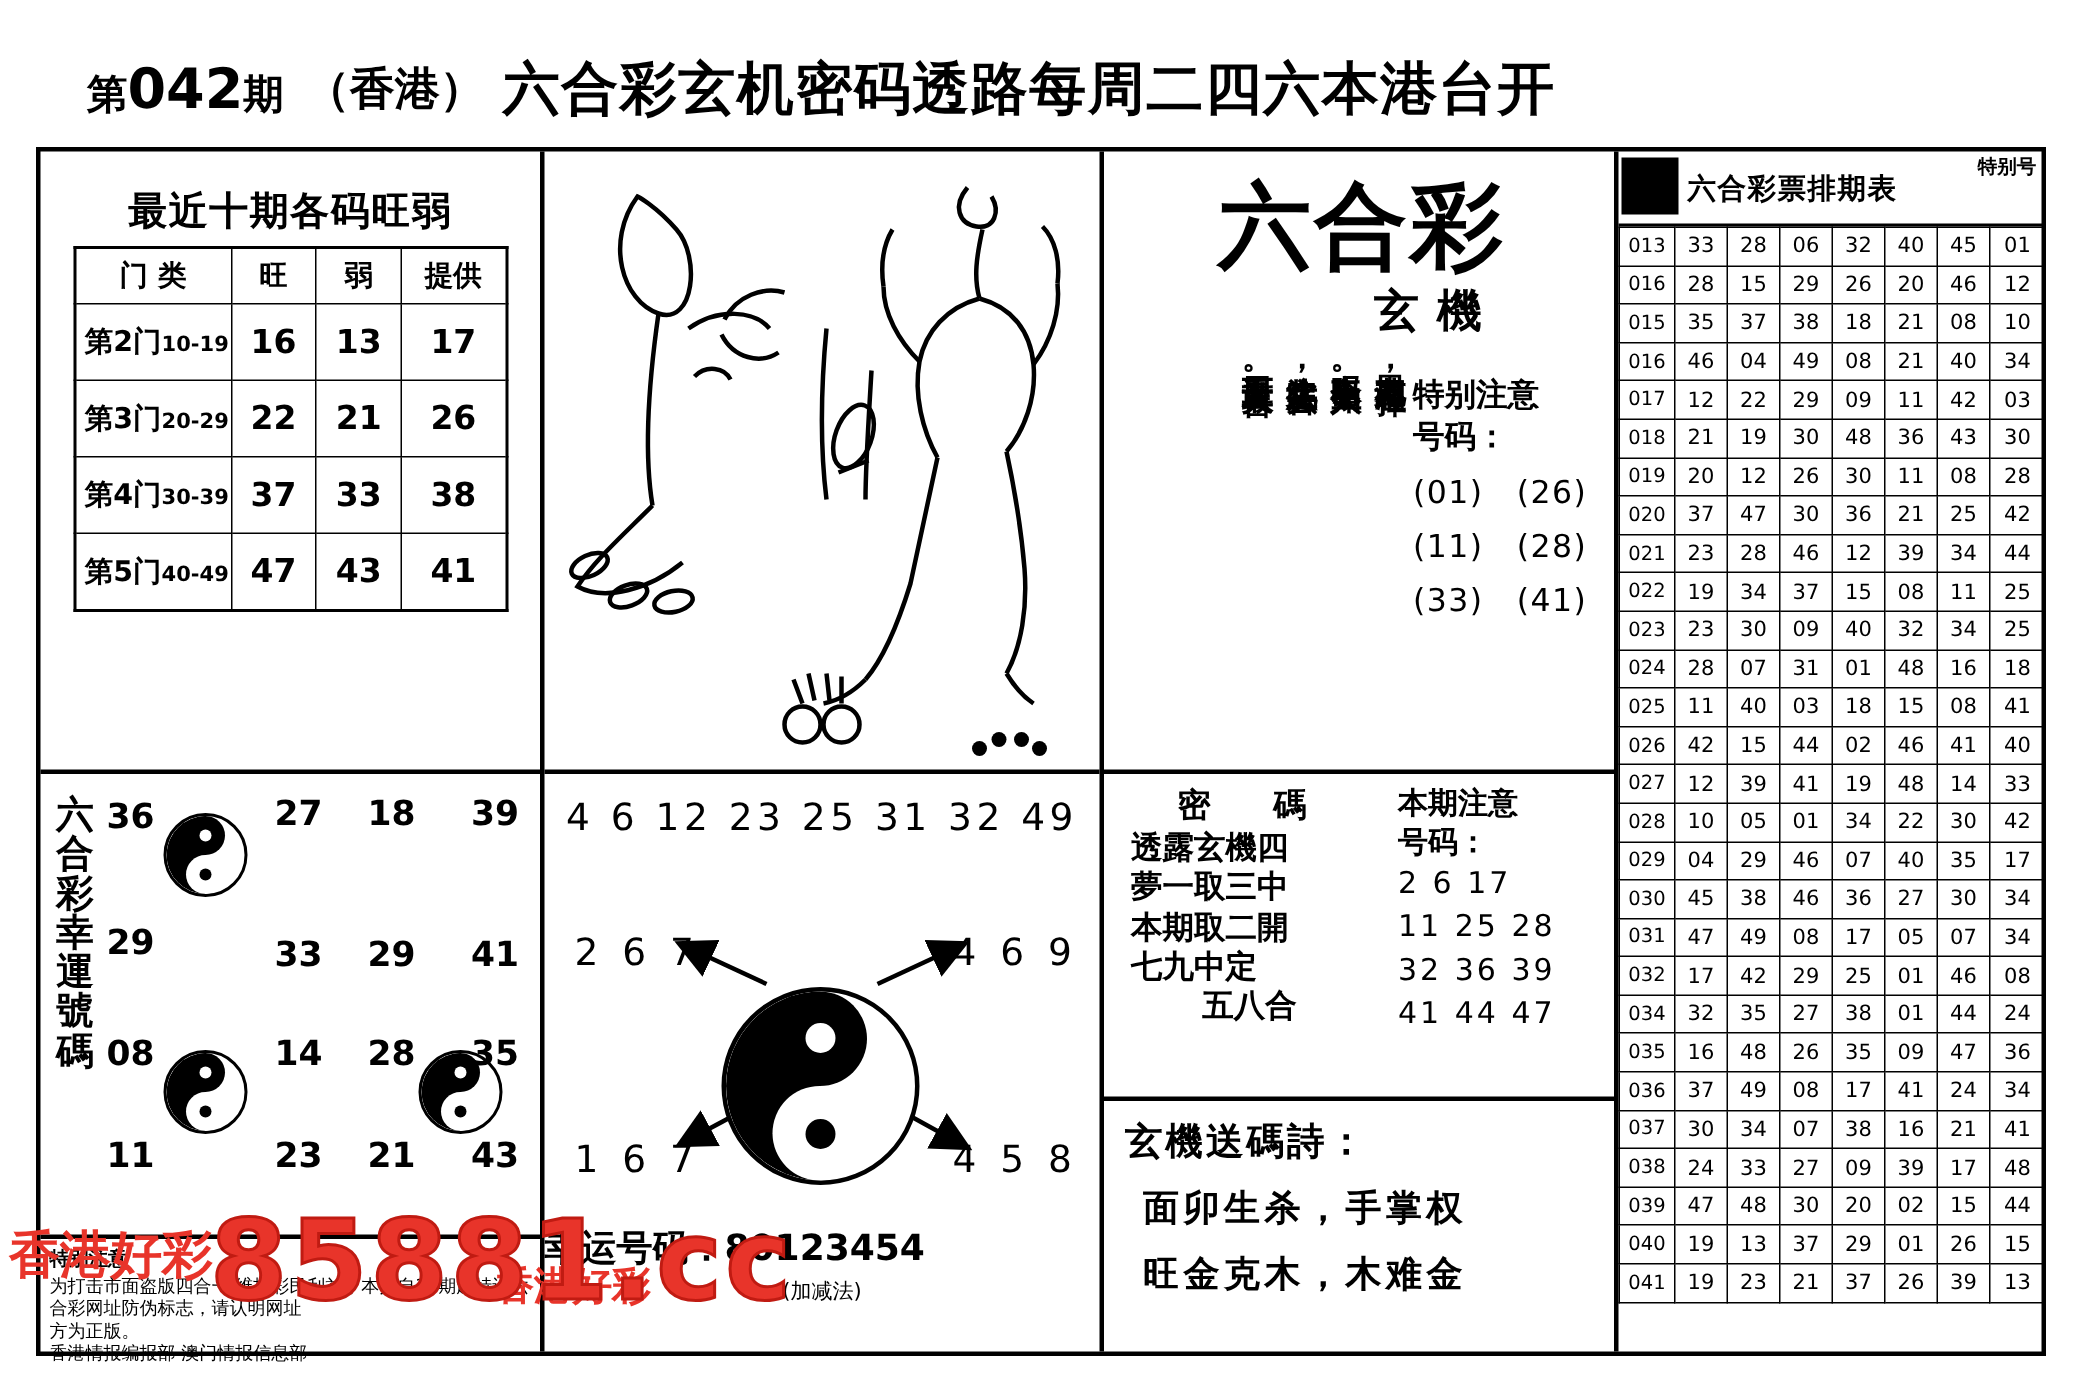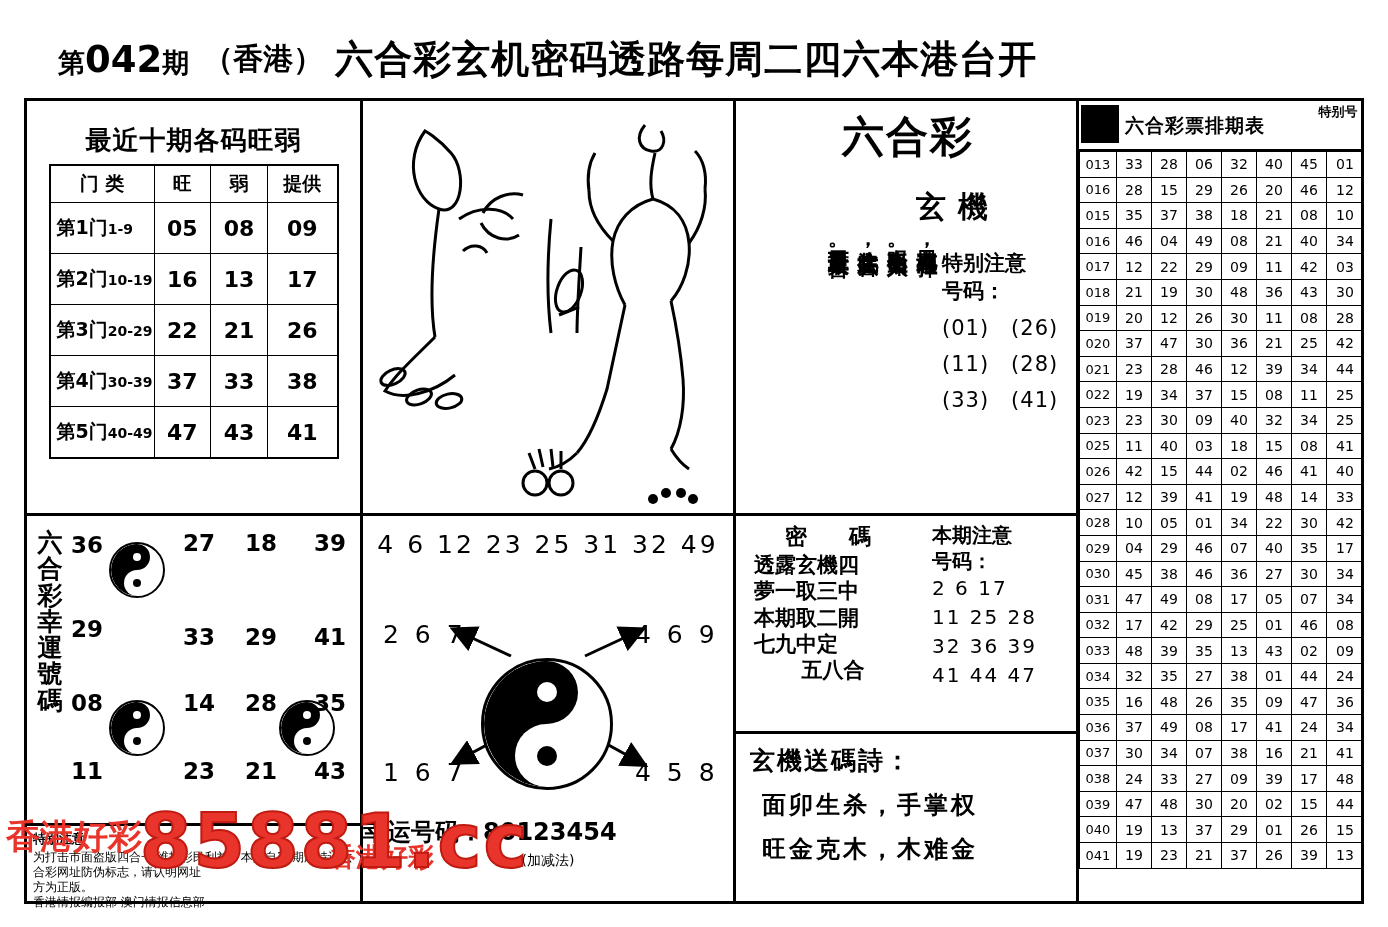--- a/index.html
+++ b/index.html
@@ -110,21 +110,21 @@
     position:absolute;left:0;bottom:56px;width:370px;text-align:left;
     font-size:24px;font-weight:bold;
   }
   .luckadd{position:absolute;left:0;bottom:34px;width:370px;text-align:center;font-size:14px;}
 
   
   .col-rm{position:absolute;left:709px;top:0;width:340px;height:800px;}
   .logo-box{position:relative;height:412px;border-bottom:3px solid #000;}
   .logo-main{
     position:absolute;left:22px;top:8px;width:300px;text-align:center;
-    font-size:42px;font-weight:bold;letter-spacing:2px;
+    font-size:62px;font-weight:bold;letter-spacing:2px;
   }
   .logo-sub{
     position:absolute;left:180px;top:86px;font-size:30px;font-weight:bold;letter-spacing:12px;
   }
   .poem{
     position:absolute;left:12px;top:132px;width:190px;height:250px;
     display:flex;flex-direction:row-reverse;justify-content:flex-start;gap:6px;
   }
   .pcol{
     writing-mode:vertical-rl;text-orientation:upright;
@@ -198,26 +198,20 @@
     <div class="col-left">
       <div class="lt-title">最近十期各码旺弱</div>
 
       <table class="wang">
         <tbody>
             <tr>
           <th>门 类</th>
           <th>旺</th>
           <th>弱</th>
           <th>提供</th>
-        </tr>
-        <tr>
-          <td class="cat"><span>第1门</span><span class="rng">1-9</span></td>
-          <td>05</td>
-          <td>08</td>
-          <td>09</td>
         </tr>
         <tr>
           <td class="cat"><span>第2门</span><span class="rng">10-19</span></td>
           <td>16</td>
           <td>13</td>
           <td>17</td>
         </tr>
         <tr>
           <td class="cat"><span>第3门</span><span class="rng">20-29</span></td>
           <td>22</td>
@@ -532,20 +526,30 @@
               <td class="id">023</td>
               <td>23</td>
               <td>30</td>
               <td>09</td>
               <td>40</td>
               <td>32</td>
               <td>34</td>
               <td class="sp">25</td>
             </tr>
             <tr>
+              <td class="id">024</td>
+              <td>28</td>
+              <td>07</td>
+              <td>31</td>
+              <td>01</td>
+              <td>48</td>
+              <td>16</td>
+              <td class="sp">18</td>
+            </tr>
+            <tr>
               <td class="id">025</td>
               <td>11</td>
               <td>40</td>
               <td>03</td>
               <td>18</td>
               <td>15</td>
               <td>08</td>
               <td class="sp">41</td>
             </tr>
             <tr>
@@ -612,30 +616,20 @@
               <td class="id">032</td>
               <td>17</td>
               <td>42</td>
               <td>29</td>
               <td>25</td>
               <td>01</td>
               <td>46</td>
               <td class="sp">08</td>
             </tr>
             <tr>
-              <td class="id">033</td>
-              <td>48</td>
-              <td>39</td>
-              <td>35</td>
-              <td>13</td>
-              <td>43</td>
-              <td>02</td>
-              <td class="sp">09</td>
-            </tr>
-            <tr>
               <td class="id">034</td>
               <td>32</td>
               <td>35</td>
               <td>27</td>
               <td>38</td>
               <td>01</td>
               <td>44</td>
               <td class="sp">24</td>
             </tr>
             <tr>

